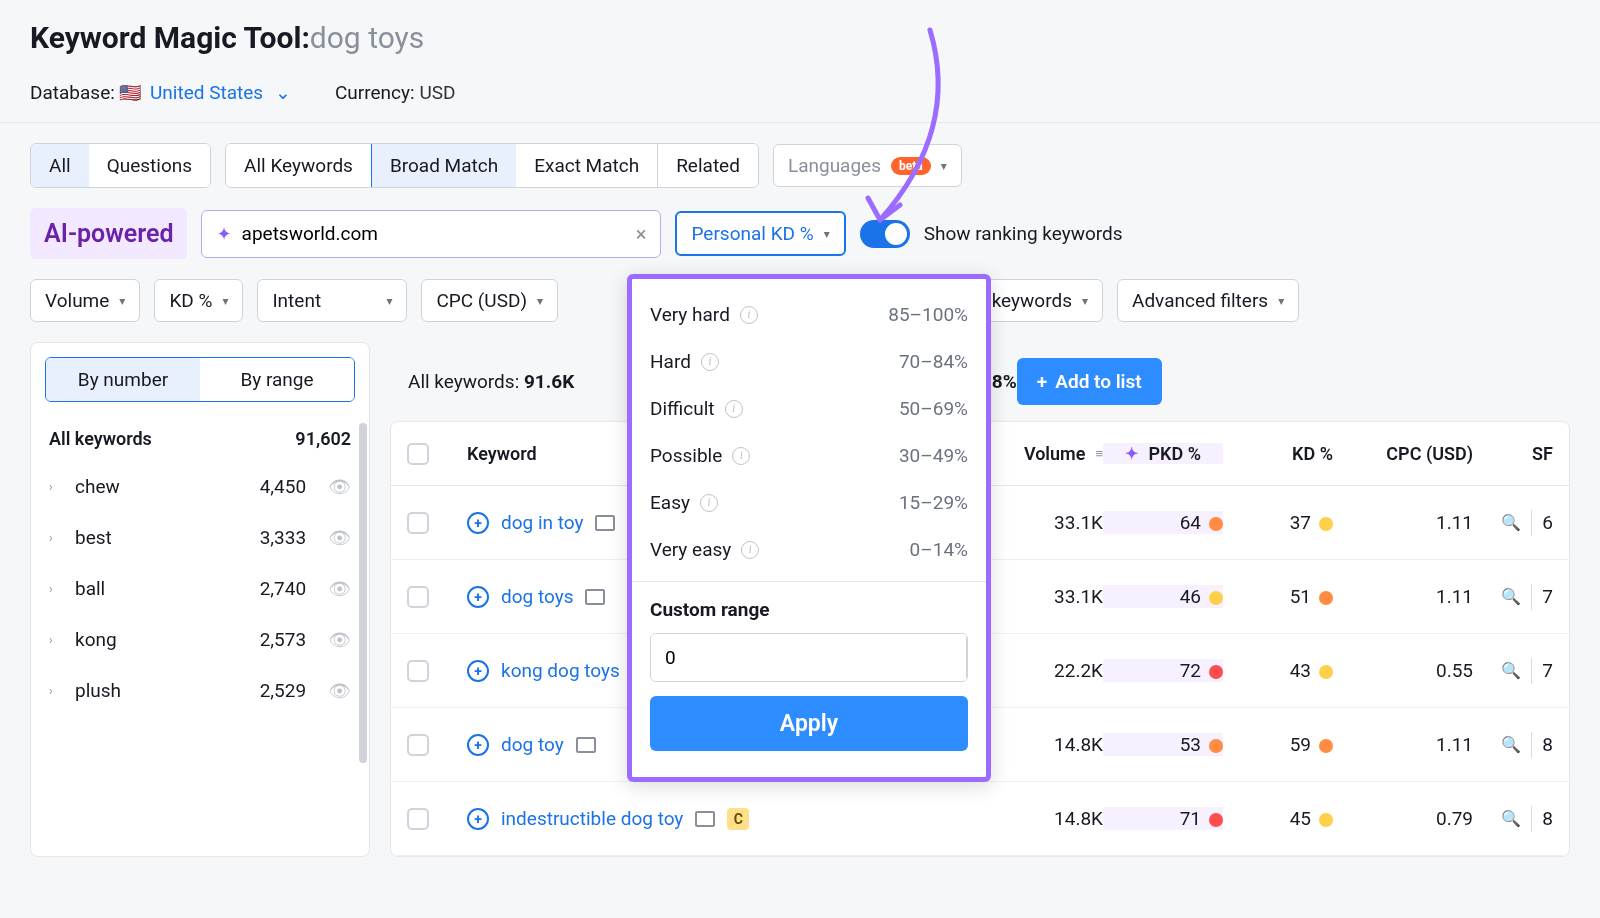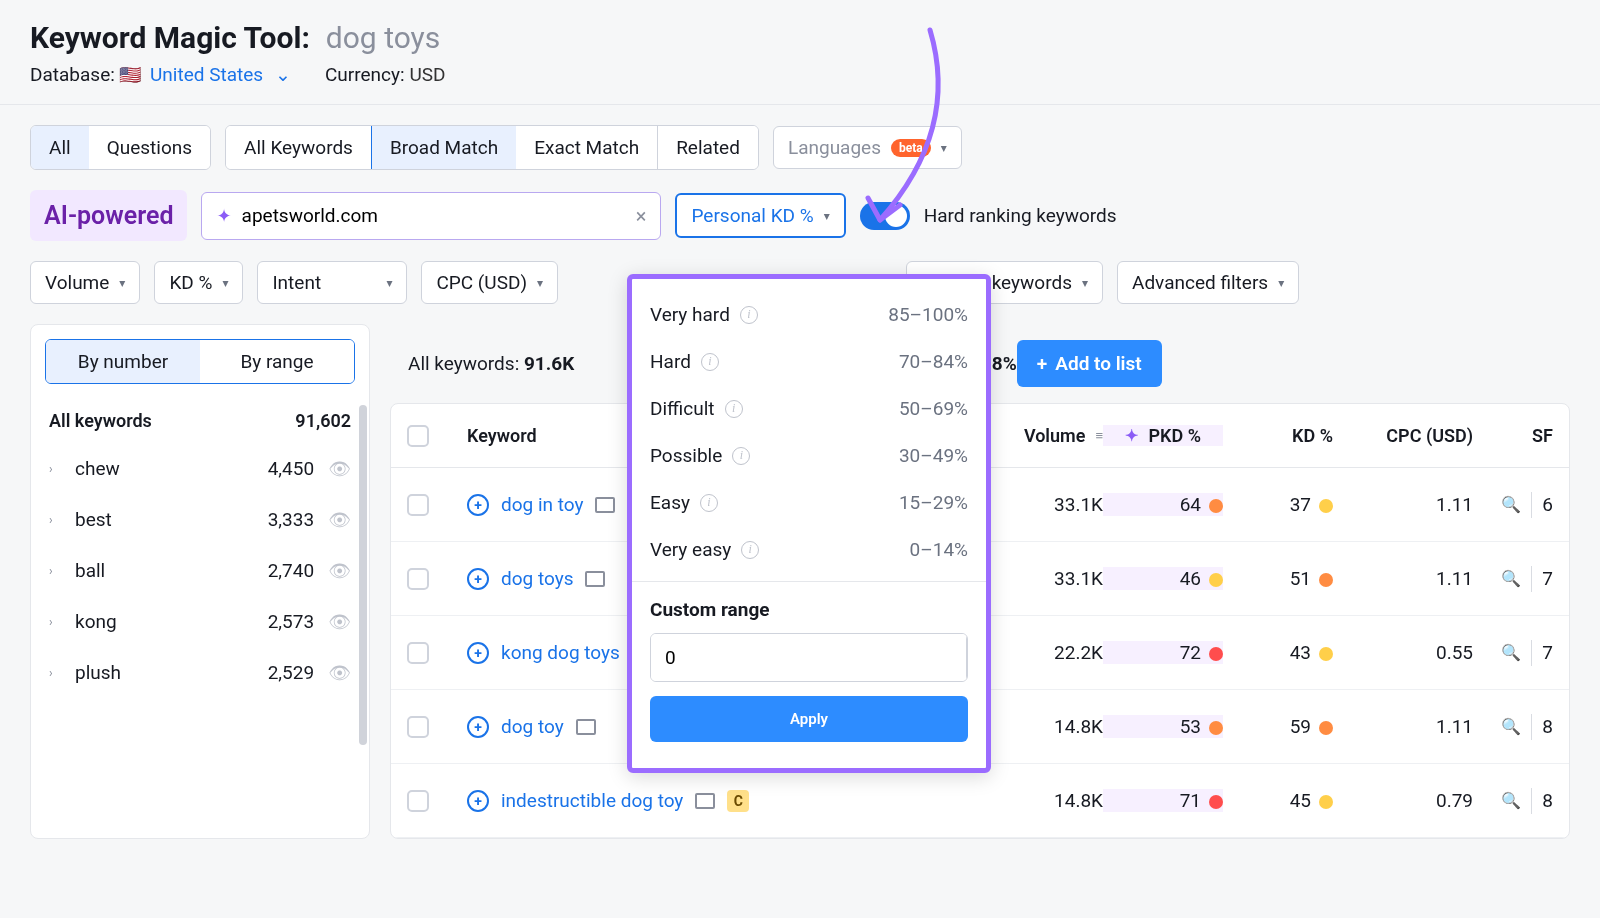--- a/index.html
+++ b/index.html
@@ -1,21 +1,21 @@
 <!DOCTYPE html>
 <html><head>
 <meta charset="utf-8">
 <style>
 *{box-sizing:border-box;margin:0;padding:0;font-family:-apple-system,BlinkMacSystemFont,"Segoe UI",Roboto,sans-serif}
 body{background:#f6f7f8;color:#171a22;font-size:14px;width:1600px;height:918px;overflow:hidden;position:relative}
 .header{padding:20px 30px 18px}
-.title-row{display:flex;align-items:baseline;gap:16px;margin-bottom:8px}
+.title-row{display:flex;align-items:baseline;gap:0;margin-bottom:26px}
 .title{font-size:30px;font-weight:700;color:#171a22}
 .title-term{font-size:30px;font-weight:400;color:#8a8f9c}
-.meta-row{display:flex;align-items:center;gap:34px;font-size:19px}
+.meta-row{display:flex;align-items:center;gap:44px;font-size:19px}
 .meta-label{color:#171a22}
 .db-link{color:#1a73e8;display:inline-flex;align-items:center;gap:8px}
 .flag{font-size:18px}
 .chev{color:#1a73e8;margin-left:4px}
 .currency-val{color:#333}
 .divider{height:1px;background:#e5e7eb;margin:0}
 .toolbar{padding:20px 30px 0}
 .row{display:flex;align-items:center;gap:14px;flex-wrap:wrap;margin-bottom:20px}
 .seg{display:flex;border:1px solid #cfd3dc;border-radius:6px;background:#fff;overflow:hidden}
 .seg .seg-btn{padding:10px 18px;font-size:19px;border-right:1px solid #cfd3dc;background:#fff;color:#171a22;cursor:pointer;white-space:nowrap}
@@ -38,21 +38,21 @@
 .sidebar{width:340px;background:#fff;border:1px solid #e5e7eb;border-radius:8px;position:relative}
 .side-tabs{display:flex;border:1px solid #1a73e8;border-radius:6px;margin:14px;overflow:hidden}
 .side-tabs .st{flex:1;padding:10px 0;text-align:center;font-size:19px;cursor:pointer}
 .side-tabs .st.active{background:#e8f0fe;color:#171a22}
 .side-tabs .st:not(.active){background:#fff}
 .side-head{display:flex;justify-content:space-between;padding:12px 18px;font-size:18px;font-weight:600}
 .side-list{padding:0 6px}
 .side-item{display:flex;align-items:center;padding:14px 12px;font-size:19px;gap:14px}
 .side-item .caret{color:#8a8f9c;font-size:12px;width:12px}
 .side-item .name{flex:1;color:#171a22}
-.side-item .count{color:#171a22;}
+.side-item .count{color:#171a22;margin-right:8px}
 .eye{color:#bfc3cc;font-size:18px}
 .side-scroll{position:absolute;right:2px;top:80px;width:8px;height:340px;background:#d0d3da;border-radius:4px}
 .main{flex:1;min-width:0}
 .summary{display:flex;align-items:center;justify-content:flex-start;padding:16px 18px;font-size:19px}
 .sum-left{display:flex;gap:40px}
 .bold{font-weight:700}
 .add-btn{background:#2d8cff;color:#fff;border:none;border-radius:6px;padding:12px 20px;font-size:19px;font-weight:600;display:flex;align-items:center;gap:8px;cursor:pointer}
 .table{background:#fff;border:1px solid #e5e7eb;border-radius:8px;overflow:hidden}
 .thead,.trow{display:grid;grid-template-columns:60px 1fr 110px 120px 110px 140px 80px;align-items:center;padding:0 16px}
 .thead{height:64px;font-size:18px;font-weight:600;color:#171a22;border-bottom:1px solid #e5e7eb}
@@ -81,21 +81,21 @@
 .dd-item{display:flex;justify-content:space-between;align-items:center;padding:12px 18px;font-size:19px;cursor:pointer}
 .dd-item .dd-label{display:flex;align-items:center;gap:10px;color:#171a22}
 .dd-item .info{width:18px;height:18px;border:1.5px solid #bfc3cc;border-radius:50%;display:inline-flex;align-items:center;justify-content:center;font-size:12px;color:#bfc3cc;font-style:italic;font-family:serif}
 .dd-item .range{color:#6b7280}
 .dd-sep{height:1px;background:#e5e7eb;margin:8px 0}
 .dd-custom{padding:8px 18px 14px}
 .dd-custom .lbl{font-weight:700;font-size:19px;margin-bottom:12px}
 .dd-inputs{display:flex;border:1px solid #cfd3dc;border-radius:6px;overflow:hidden;margin-bottom:14px}
 .dd-inputs input{flex:1;border:none;padding:12px 14px;font-size:19px;outline:none}
 .dd-inputs input:first-child{border-right:1px solid #cfd3dc}
-.apply-btn{width:100%;background:#2d8cff;color:#fff;border:none;border-radius:6px;padding:14px 0;font-size:15px;font-weight:600;cursor:pointer}
+.apply-btn{width:100%;background:#2d8cff;color:#fff;border:none;border-radius:6px;padding:14px 0;font-size:23px;font-weight:600;cursor:pointer}
 
 .arrow-svg{position:absolute;left:850px;top:20px;z-index:60;pointer-events:none}
 </style>
 </head>
 <body>
 
 <svg class="arrow-svg" width="120" height="230">
   <path d="M80 10 Q 110 110 30 200" stroke="#9b6cff" stroke-width="5" fill="none" stroke-linecap="round"></path>
   <path d="M30 200 L18 178 M30 200 L50 185" stroke="#9b6cff" stroke-width="5" fill="none" stroke-linecap="round"></path>
 </svg>
@@ -148,21 +148,21 @@
       <input type="text" value="apetsworld.com" style="">
       <span class="clear">×</span>
     </div>
     <div class="pill pkd-pill">
       <span>Personal KD %</span>
       <span class="chev-d">▾</span>
     </div>
     <div class="toggle">
         <div class="knob"></div>
       </div>
-    <span class="show-rank">Hard ranking keywords</span>
+    <span class="show-rank">Show ranking keywords</span>
   </div>
 
   <div class="row">
     <div class="pill">
         <span>Volume</span>
         <span class="chev-d">▾</span>
       </div>
     <div class="pill">
         <span>KD %</span>
         <span class="chev-d">▾</span>

